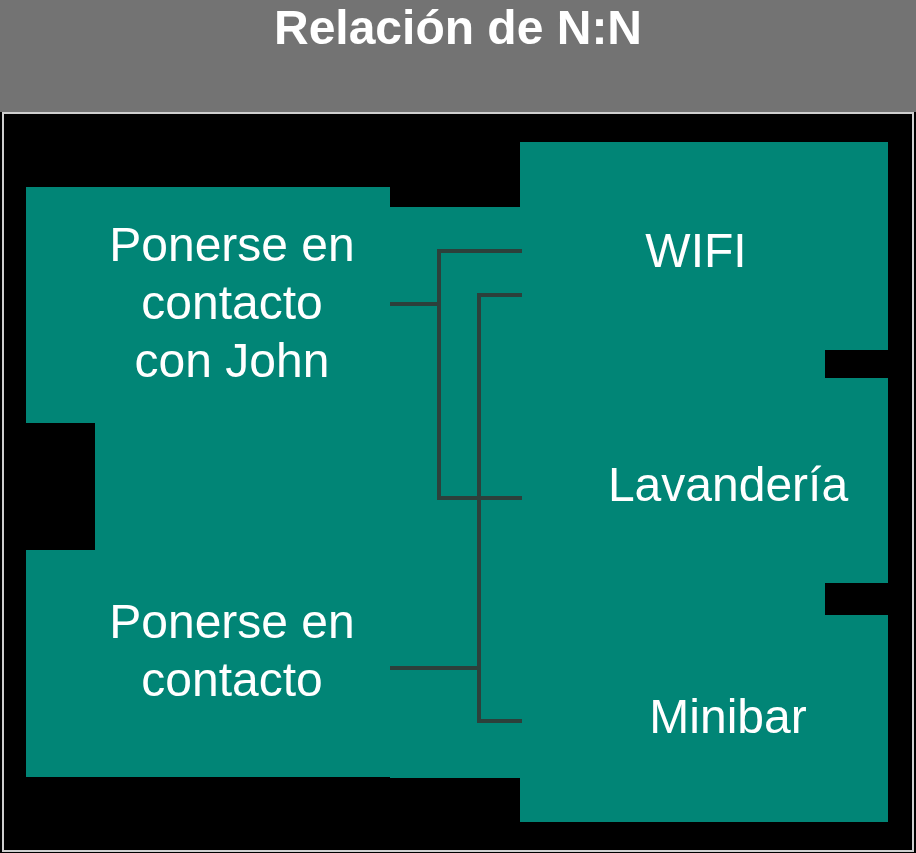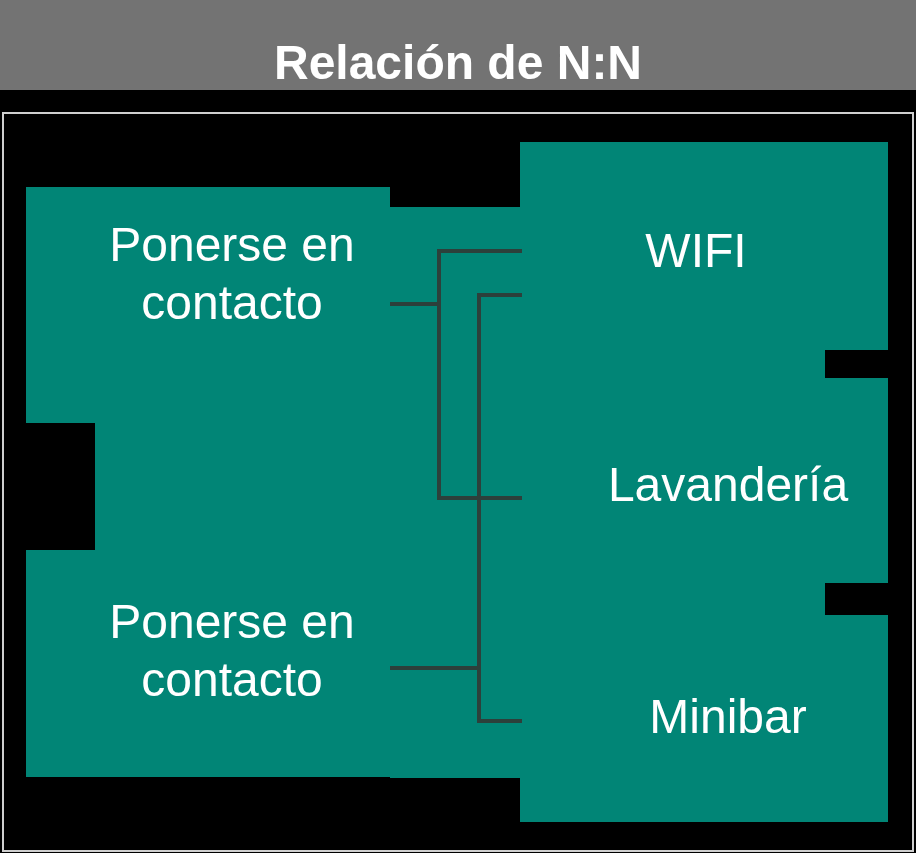--- a/index.html
+++ b/index.html
@@ -12,23 +12,23 @@
   }
   *{margin:0;padding:0;box-sizing:border-box;}
   html,body{width:916px;height:853px;overflow:hidden;}
   body{
     position:relative;
     background:var(--background,#000);
     font-family:"Liberation Sans", sans-serif;
     color:var(--text,#fff);
   }
   .banner{
-    position:absolute;left:0;top:0;width:916px;height:90px;
+    position:absolute;left:0;top:0;width:916px;height:112px;
     background:var(--banner,#737373);
-    display:flex;align-items:flex-end;justify-content:center;
+    display:flex;align-items:flex-start;justify-content:center;
   }
   .banner .title{
     font-size:48px;font-weight:bold;letter-spacing:0;
     color:var(--text,#fff);
   }
   .frame{
     position:absolute;left:2px;top:112px;width:912px;height:740px;
     border:2px solid var(--frame_border,#cfcfcf);
     background:transparent;
   }
@@ -82,20 +82,21 @@
 <div class="line c-wifi-a"></div>
 <div class="line c-lav"></div>
 <div class="line c-wifi-b"></div>
 <div class="line c-v2"></div>
 <div class="line c-mary"></div>
 <div class="line c-minibar"></div>
 
 <div class="label label-john">
   <span>Ponerse en</span>
   <span>contacto</span>
+  <span>con John</span>
 </div>
 
 <div class="label label-mary">
   <span>Ponerse en</span>
   <span>contacto</span>
 </div>
 
 <div class="label label-wifi">
   <span>WIFI</span>
 </div>

